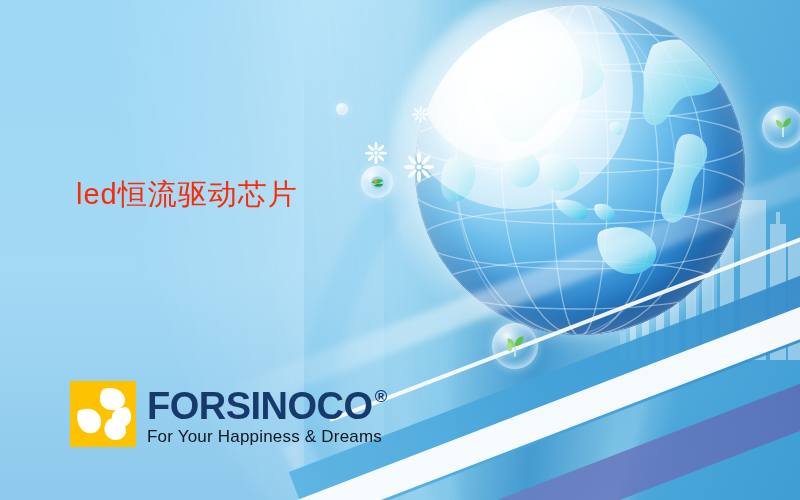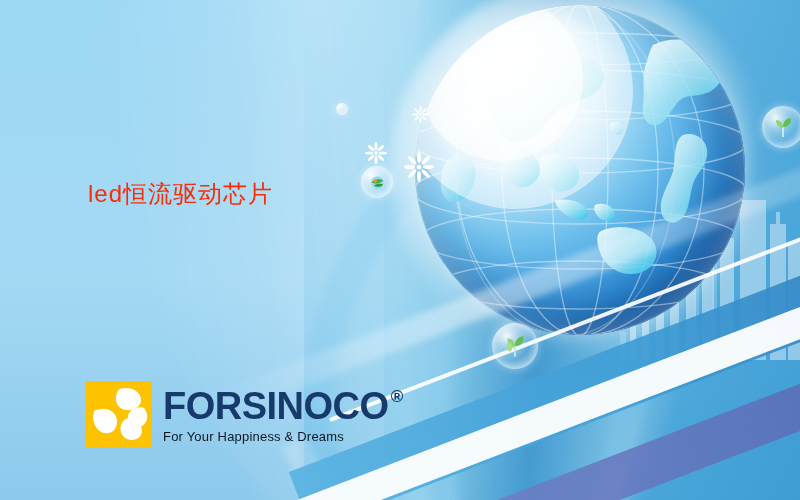--- a/index.html
+++ b/index.html
@@ -104,49 +104,49 @@
   .bubble{
     position:absolute;border-radius:50%;
     background:radial-gradient(circle at 32% 28%, rgba(255,255,255,.92) 0%, rgba(255,255,255,.40) 28%, rgba(255,255,255,.10) 55%, rgba(255,255,255,.34) 86%, rgba(255,255,255,.65) 100%);
     box-shadow:inset 0 0 10px rgba(255,255,255,.85), 0 0 8px rgba(255,255,255,.45);
     display:flex;align-items:center;justify-content:center;
   }
   .bubble .inner{filter:blur(.2px);}
 
   
   .headline{
-    position:absolute;left:88px;top:163px;width:400px;
+    position:absolute;left:76px;top:163px;width:400px;
     color:#fc2a05;
     font-family:"Liberation Sans",sans-serif;
     font-weight:400;
-    font-size:24px;
+    font-size:29px;
     line-height:62px;
     letter-spacing:1px;
     white-space:nowrap;
   }
   .headline .l2{display:block;padding-left:14px;}
 
   
-  .logo{position:absolute;left:70px;top:381px;display:flex;align-items:flex-end;margin-left:16px;}
+  .logo{position:absolute;left:70px;top:381px;display:flex;align-items:flex-end;}
   .logo-mark{
     width:66px;height:66px;background:#fdc300;position:relative;flex:0 0 auto;
   }
   .logo-mark svg{position:absolute;inset:0;width:100%;height:100%;}
   .logo-text{margin-left:11px;padding-top:4px;}
   .logo-word{
     display:flex;align-items:flex-start;
     color:#173a6d;
     font-family:"Liberation Sans",sans-serif;
     font-weight:bold;font-size:38px;line-height:40px;letter-spacing:-0.5px;
   }
   .logo-reg{font-size:17px;line-height:17px;margin-left:2px;margin-top:2px;font-weight:bold;}
   .logo-tag{
     color:#0f1720;
     font-family:"Liberation Sans",sans-serif;
-    font-size:13px;line-height:20px;margin-top:1px;letter-spacing:.2px;
+    font-size:17px;line-height:20px;margin-top:1px;letter-spacing:.2px;
   }
 </style>
 </head>
 <body>
 
 <div class="banner">
 
   <div class="bg-base"></div>
   <div class="bg-left-fade"></div>
   <div class="bg-right-deep"></div>

